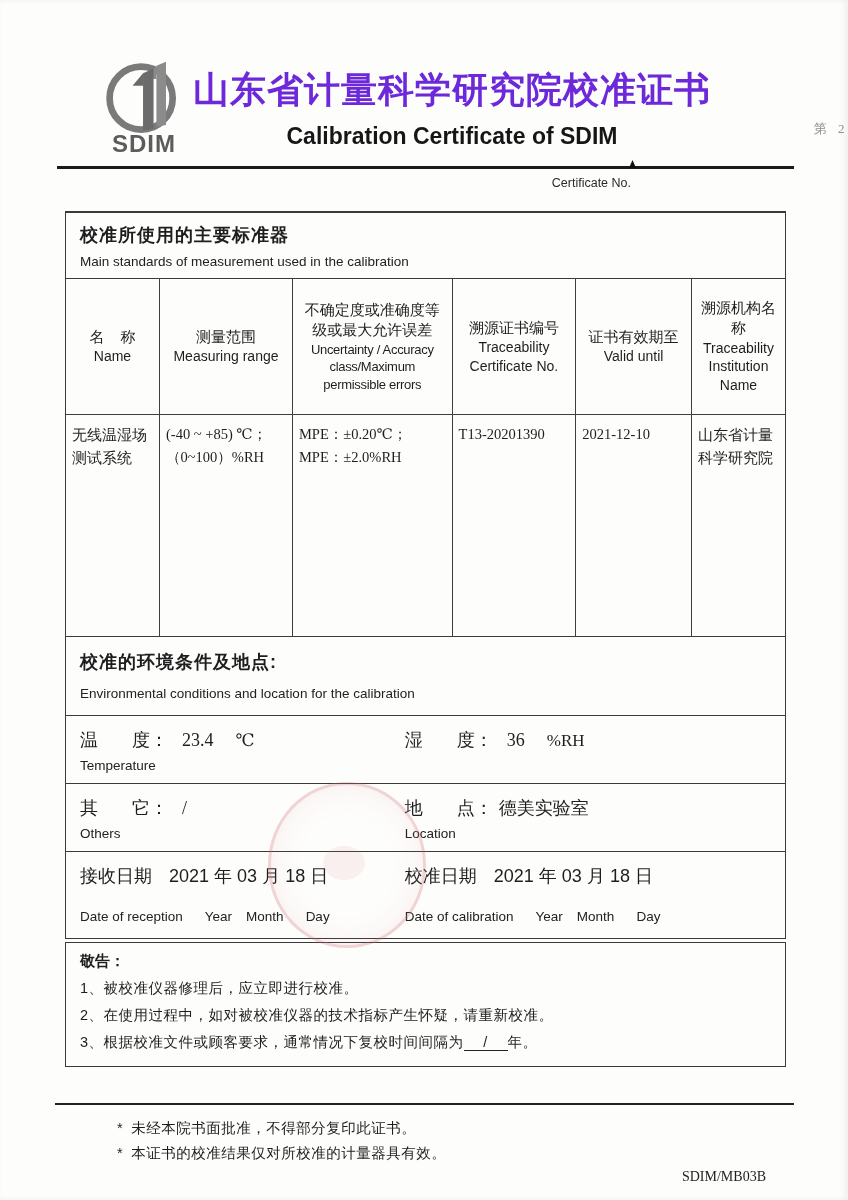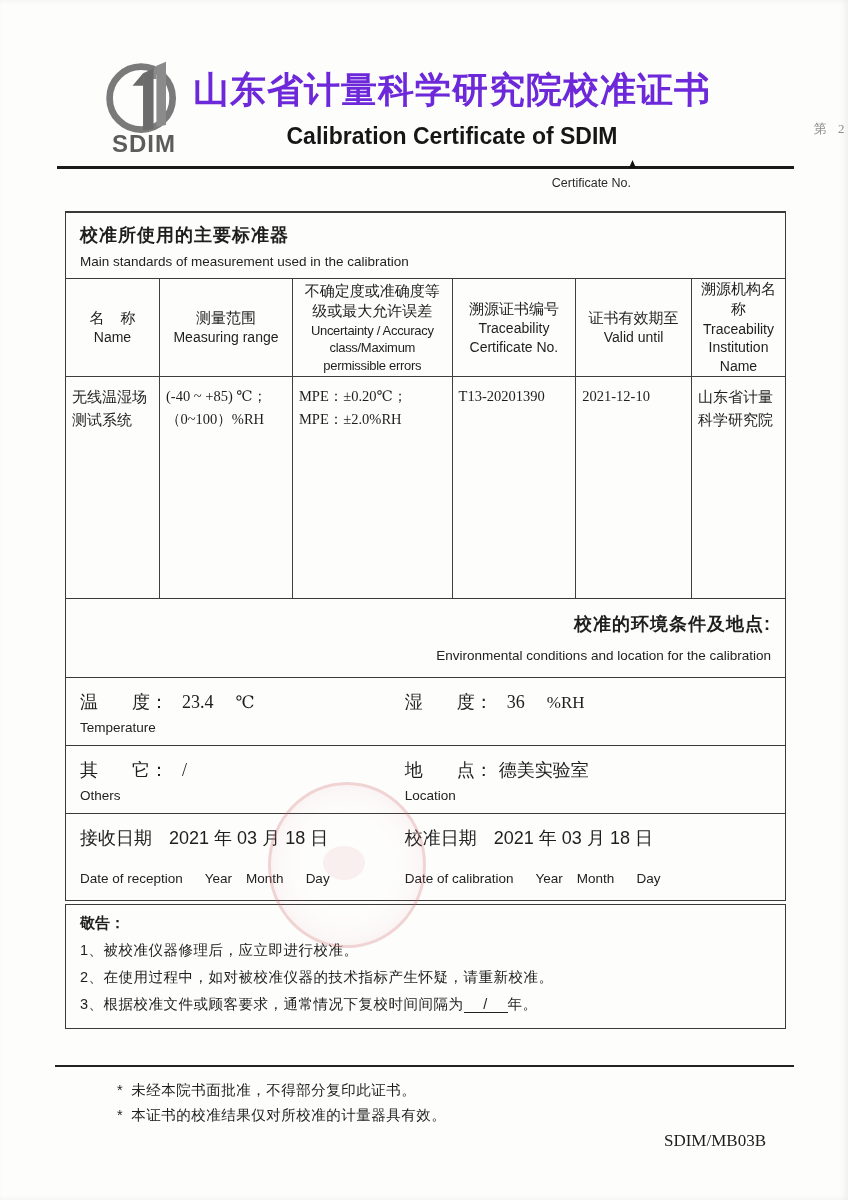--- a/index.html
+++ b/index.html
@@ -33,31 +33,31 @@
   
   .boxes { margin-top:21px; }
   .sec { border:1px solid #3a3a3a; border-top-width:2px; }
   .sec + .sec { border-top-width:1px; margin-top:-1px; }
   .sec-pad { padding:10px 14px 0 14px; }
   .sec-title-zh { font-size:18px; font-weight:600; letter-spacing:1px; }
   .sec-title-en { font-size:13.5px; margin-top:7px; color:#222; }
 
   
   table { border-collapse:collapse; width:100%; margin-top:9px; table-layout:fixed; }
-  th,td { border:1px solid #3f3f3f; padding:0 6px; vertical-align:middle; }
+  th,td { border:1px solid #3f3f3f; padding:19px 6px; vertical-align:middle; }
   table tr:first-child th { border-top:1px solid #3a3a3a; }
   th { font-weight:normal; text-align:center; font-size:15px; line-height:1.35; }
   th .en { font-size:14px; }
   td { vertical-align:top; font-size:15px; line-height:1.55; height:222px; padding-top:8px; }
   .name-sp { display:inline-block; width:16px; }
   .cell-serif { font-family:"Liberation Serif","DejaVu Serif",serif; font-size:14.5px; }
   tbody td { border-bottom:1px solid #3a3a3a; }
 
   
-  .env-title { padding:13px 14px 14px 14px;text-align:right; }
+  .env-title { padding:13px 14px 14px 14px; }
   .row2 { display:flex; padding:12px 14px 10px 14px; }
   .half-l { flex:0 0 47%; }
   .half-r { flex:1; }
   .kvline { font-size:18px; display:flex; align-items:baseline; }
   .kvline .z1 { letter-spacing:0; }
   .kvline .zsp { display:inline-block; width:34px; }
   .kvline .val { margin-left:14px; font-family:"Liberation Serif","DejaVu Serif",serif; font-size:18px; }
   .kvline .unit { margin-left:22px; font-family:"Liberation Serif","DejaVu Serif",serif; font-size:17px; }
   .kv-en { font-size:13.5px; margin-top:6px; color:#222; }
 
@@ -73,21 +73,21 @@
   .notice-title { font-size:15px; font-weight:600; }
   .notice p { font-size:14.5px; margin-top:8px; letter-spacing:.5px; }
   .blank { display:inline-block; min-width:44px; border-bottom:1px solid #222; text-align:center; }
 
   
   .foot-rule { height:2px; background:#222; margin:36px -8px 0 -10px; }
   .foot-notes { padding:14px 0 0 52px; }
   .foot-notes p { font-size:14.5px; margin-bottom:6px; letter-spacing:.5px; }
   .foot-notes .b { margin-right:8px; }
   .form-code { text-align:right; padding-right:20px; font-family:"Liberation Serif","DejaVu Serif",serif;
-               font-size:17px; margin-top:4px; }
+               font-size:14px; margin-top:4px; }
 
   
   .stamp { position:absolute; left:268px; top:782px; width:158px; height:166px; border-radius:50%;
            border:3px solid rgba(207,106,106,.28); pointer-events:none;
            box-shadow:inset 0 0 30px rgba(214,130,130,.12); }
   .stamp::after { content:""; position:absolute; left:34%; top:38%; width:42px; height:34px;
                   background:rgba(210,120,120,.10); border-radius:50%; }
 </style>
 </head>
 <body>

